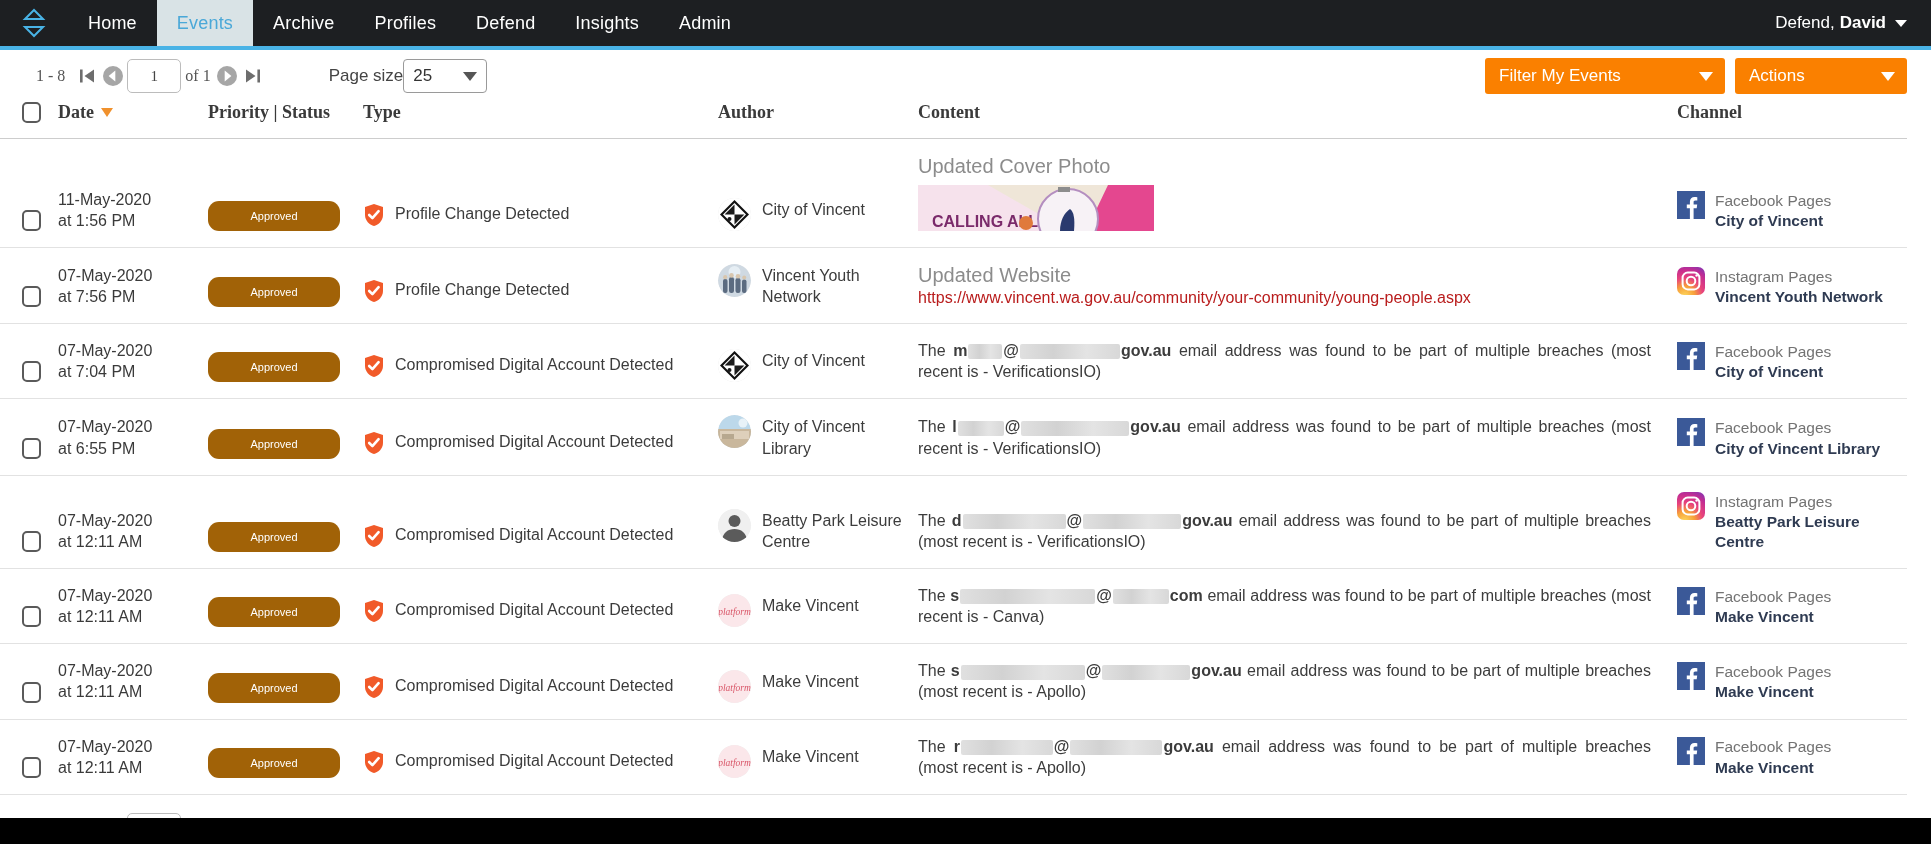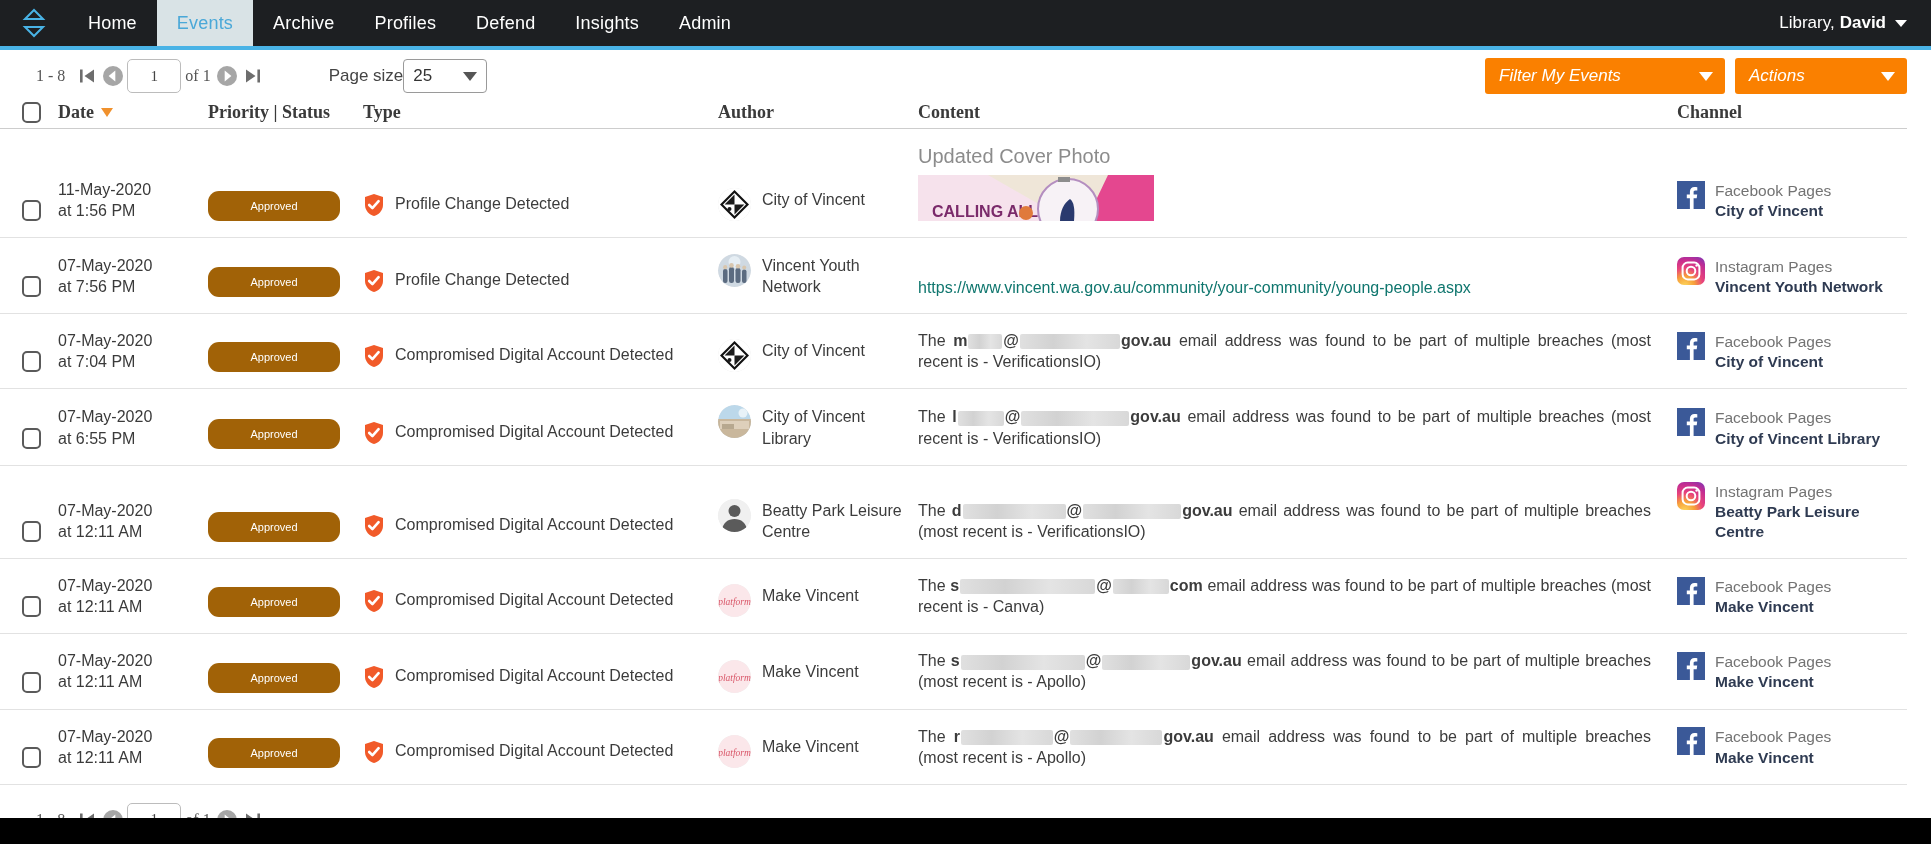--- a/index.html
+++ b/index.html
@@ -122,36 +122,35 @@
   .orange-btn {
     background: #fa8000;
     color: #fff;
     height: 36px;
     border-radius: 3px;
     display: flex; align-items: center;
     justify-content: space-between;
     font-size: 17px;
     cursor: pointer;
     padding: 0 12px 0 14px;
-    font-style: italic;
   }
   .orange-btn .tri-down {
     border-top-color: #fff;
     margin-left: 26px;
   }
   #btn-filter { width: 240px; }
   #btn-actions { width: 172px; }
 
   
   .table { width: 100%; padding: 0 24px 0 0; }
   .thead {
     display: flex;
     align-items: flex-end;
     border-bottom: 1px solid #cdcdcd;
-    padding-bottom: 5px;
+    padding-bottom: 15px;
     padding-left: 22px;
   }
   .th {
     font-family: "Liberation Serif", serif;
     font-size: 18px;
     color: #3a3a3a;
     font-weight: bold;
   }
   .col-chk   { width: 36px; flex: 0 0 36px; }
   .col-date  { width: 150px; flex: 0 0 150px; }
@@ -208,24 +207,24 @@
     border-radius: 50%;
     flex: 0 0 33px;
     overflow: hidden;
     background: #eee;
     position: relative;
   }
   .author-name { line-height: 1.32; color: #3c3c3c; padding-top: 1px; }
 
   .content-label { color: #8c8c8c; font-size: 20px; }
   .content-link {
-    color: #0f766e;
+    color: #b91c1c;
     font-size: 16px;
     display: block;
-    margin-top: 10px;
+    margin-top: 2px;
     text-decoration: none;
     cursor: pointer;
   }
   .content-body {
     color: #3c3c3c;
     font-size: 16px;
     line-height: 1.32;
     text-align: justify;
   }
   .content-body b { font-weight: bold; }
@@ -290,21 +289,21 @@
         <span>Defend</span>
       </div>
     <div class="nav-item">
         <span>Insights</span>
       </div>
     <div class="nav-item">
         <span>Admin</span>
       </div>
   </div>
   <div class="welcome">
-    <span>Library,</span>
+    <span>Defend,</span>
     <b>David</b>
     <span class="caret"></span>
   </div>
 </div>
 <div class="accent-bar"></div>
 
 <div class="toolbar">
   <div class="pager">
     <span class="pager-count">1 - 8</span>
     <span class="pg-btn">
@@ -451,20 +450,21 @@
               <g fill="#d8c6ae">
                 <circle cx="7.2" cy="13.2" r="2.1"></circle>
                 <circle cx="13.5" cy="11.4" r="2.3"></circle>
                 <circle cx="20" cy="12.2" r="2.3"></circle>
                 <circle cx="26.2" cy="13.6" r="2"></circle>
               </g>
             </svg></span>
           <span class="author-name">Vincent Youth Network</span>
         </div>
         <div class="cell col-cont">
+          <div class="content-label">Updated Website</div>
           <a class="content-link">https://www.vincent.wa.gov.au/community/your-community/young-people.aspx</a>
         </div>
         <div class="cell col-chan channel-cell">
           <span class="chan-icon"><svg width="28" height="28" viewBox="0 0 28 28">
               <defs>
                 <radialGradient id="ig1" cx="28%" cy="104%" r="125%">
                   <stop offset="0%" stop-color="#fdd85d"></stop>
                   <stop offset="28%" stop-color="#f7a03a"></stop>
                   <stop offset="52%" stop-color="#e8437c"></stop>
                   <stop offset="76%" stop-color="#c42d91"></stop>

